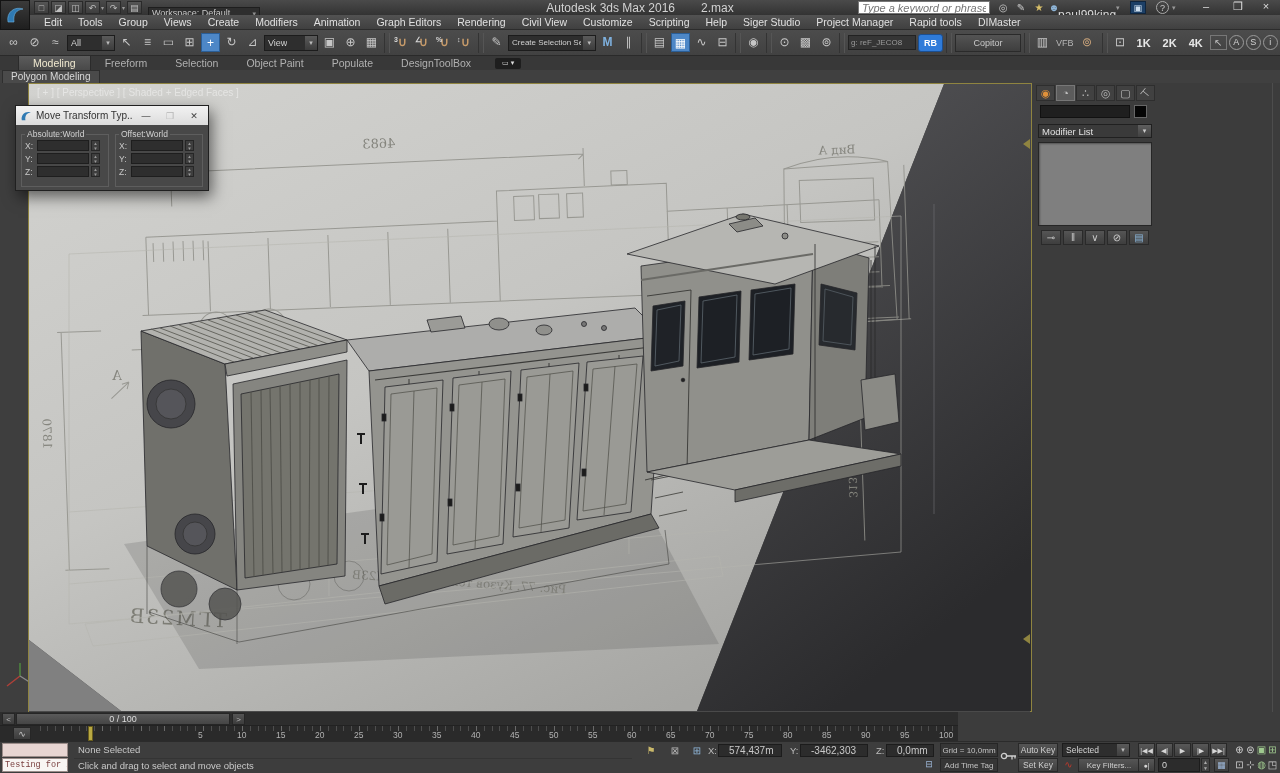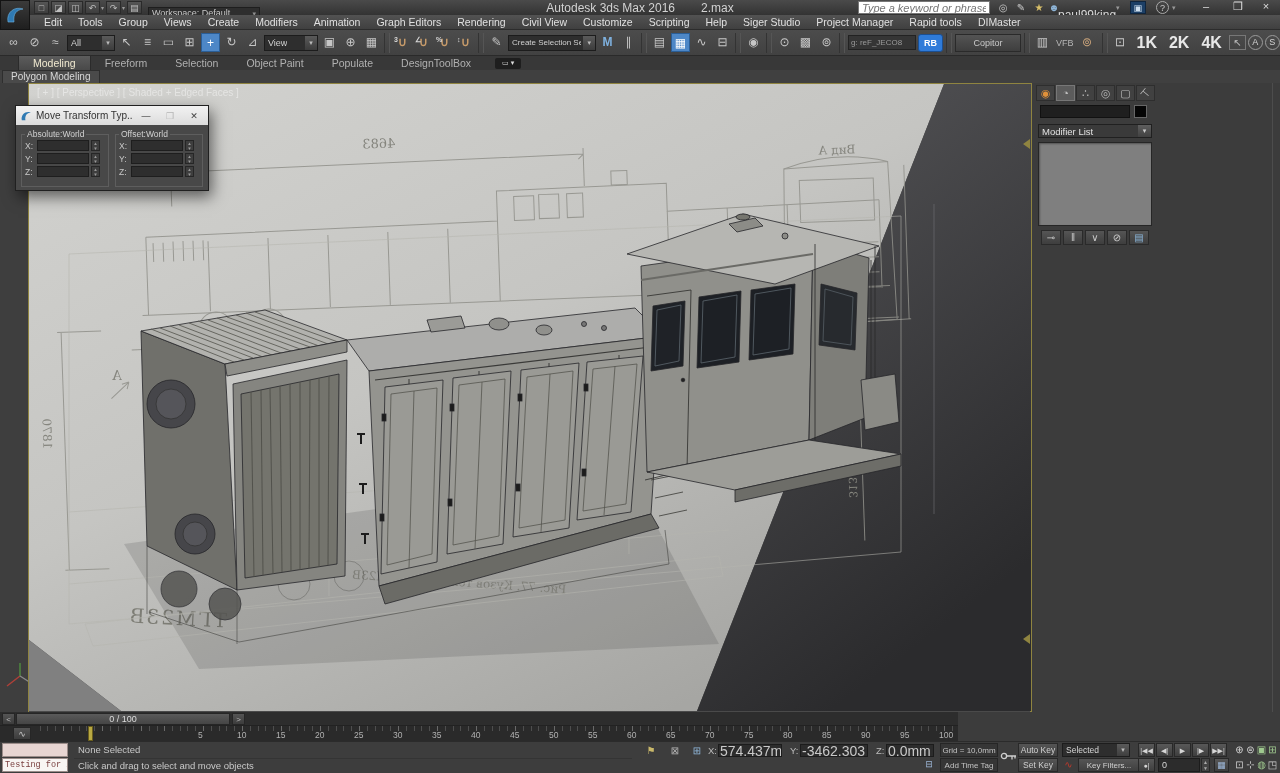--- a/index.html
+++ b/index.html
@@ -43,21 +43,21 @@
   .magnet .mg{font-size:12px}
   .tsep{width:6px;height:20px;border-left:1px solid #333;border-right:1px solid #555;flex:none;margin:0 1px}
   .tspacer{flex:1}
   .tbdd{height:16px;background:#2e2e2e;border:1px solid #1c1c1c;display:flex;align-items:center;justify-content:space-between;padding-left:3px;flex:none}
   .tbdd .ddl{font-size:9px;color:#d0d0d0;white-space:nowrap;overflow:hidden}
   .tbdd .dda{width:12px;height:14px;background:linear-gradient(#5a5a5a,#3c3c3c);color:#bbb;font-size:7px;text-align:center;line-height:14px;margin-left:2px}
   .tbf{height:15px;background:#353535;border:1px solid #222;color:#9a9a9a;font-size:8px;line-height:13px;padding:0 2px;white-space:nowrap;overflow:hidden;flex:none}
   .tbb{height:18px;background:linear-gradient(#545454,#3e3e3e);border:1px solid #2a2a2a;color:#c9c9c9;font-size:9px;text-align:center;line-height:16px;padding:0 8px;flex:none}
   .tbb.rb{background:#2f7bd9;border-color:#1c4f91;color:#fff;font-weight:bold;border-radius:3px;padding:0 5px}
   .tbx{font-size:9px;color:#b5b5b5;padding:0 2px;flex:none}
-  .tbx.res{color:#e8e8e8;font-weight:bold;font-size:16px;padding:0 5px}
+  .tbx.res{color:#e8e8e8;font-weight:bold;font-size:11px;padding:0 5px}
 
   
   #ribbontabs{position:absolute;left:0;top:56px;width:1280px;height:14px;background:#383838;display:flex;padding-left:18px;align-items:flex-end}
   .rtab{font-size:10.5px;color:#b0b0b0;padding:1px 14px;white-space:nowrap}
   .rtab.active{background:linear-gradient(#5c5c5c,#494949);color:#f0e9d0;border:1px solid #2b2b2b;border-bottom:none}
   #ribcfg{margin-left:10px;width:26px;height:11px;background:#1e1e1e;border-radius:2px;color:#ddd;font-size:7px;text-align:center;line-height:10px;align-self:center}
   #ribbonrow{position:absolute;left:0;top:70px;width:1280px;height:13px;background:#404040}
   #polytab{position:absolute;left:2px;top:0;height:13px;background:#4a4a4a;border:1px solid #2e2e2e;border-bottom:none;color:#d8d8d8;font-size:10px;line-height:12px;padding:0 8px}
 
   
@@ -102,21 +102,21 @@
   
   #statusbar{position:absolute;left:0;top:741px;width:1280px;height:32px;background:#3d3d3d;border-top:1px solid #2b2b2b;font-size:9.5px}
   #listener-pink{position:absolute;left:2px;top:1px;width:66px;height:14px;background:#e7d5d2;border:1px solid #9c8d8a}
   #listener-white{position:absolute;left:2px;top:16px;width:66px;height:14px;background:#f8f5f3;border:1px solid #9c8d8a;color:#7a4040;font-family:"Liberation Mono",monospace;font-size:8.5px;line-height:13px;padding:0 2px;white-space:nowrap;overflow:hidden}
   #stat-sel{position:absolute;left:74px;top:1px;width:558px;height:14px;color:#c9c9c9;line-height:14px;padding-left:4px}
   #stat-prompt{position:absolute;left:74px;top:16px;width:558px;height:14px;color:#c9c9c9;line-height:14px;padding-left:4px;border-top:1px solid #343434}
   .sico{position:absolute;top:3px;width:18px;height:12px;text-align:center;color:#c9b86a;font-size:10px;line-height:11px}
   #coordlbl-x{position:absolute;left:708px;top:3px;color:#bbb}
   #coordlbl-y{position:absolute;left:790px;top:3px;color:#bbb}
   #coordlbl-z{position:absolute;left:876px;top:3px;color:#bbb}
-  .coordf{position:absolute;top:2px;height:13px;background:#2c2c2c;border:1px solid #1c1c1c;color:#c9c9c9;font-size:14px;line-height:12px;padding:0 1px;white-space:nowrap;overflow:hidden}
+  .coordf{position:absolute;top:2px;height:13px;background:#2c2c2c;border:1px solid #1c1c1c;color:#c9c9c9;font-size:10px;line-height:12px;padding:0 10px;white-space:nowrap;overflow:hidden}
   #coord-x{left:718px;width:64px}
   #coord-y{left:800px;width:68px}
   #coord-z{left:886px;width:48px}
   #gridbox{position:absolute;left:940px;top:1px;width:58px;height:14px;background:#363636;border:1px solid #262626;color:#c3c3c3;font-size:8px;line-height:13px;text-align:center;white-space:nowrap}
   #timetagico{position:absolute;left:922px;top:17px;width:14px;height:13px;color:#9db7d8;font-size:9px;text-align:center}
   #addtimetag{position:absolute;left:940px;top:16px;width:58px;height:14px;background:#363636;border:1px solid #262626;color:#c3c3c3;font-size:8px;line-height:13px;text-align:center;white-space:nowrap}
   #keyicon{position:absolute;left:1000px;top:8px}
   #autokey{position:absolute;left:1018px;top:1px;width:40px;height:14px}
   #setkey{position:absolute;left:1018px;top:16px;width:40px;height:14px}
   .akbtn{background:linear-gradient(#555,#3f3f3f);border:1px solid #292929;color:#d0d0d0;font-size:8.5px;text-align:center;line-height:13px}

